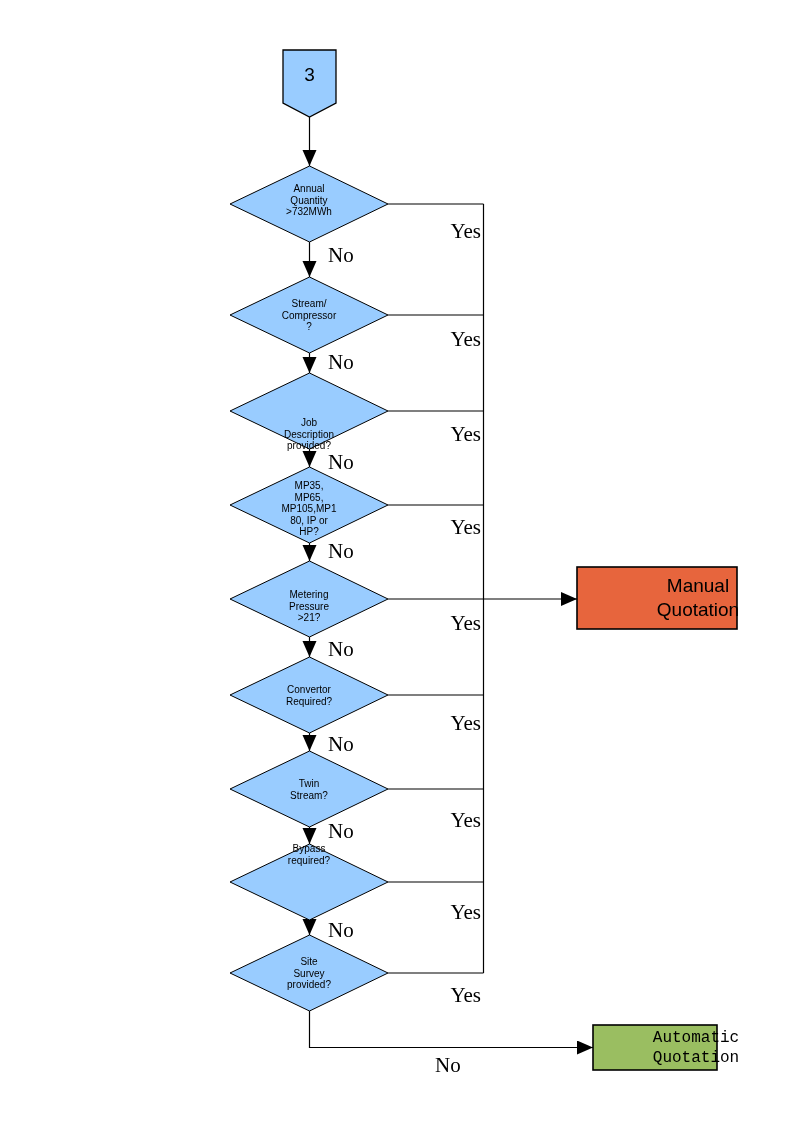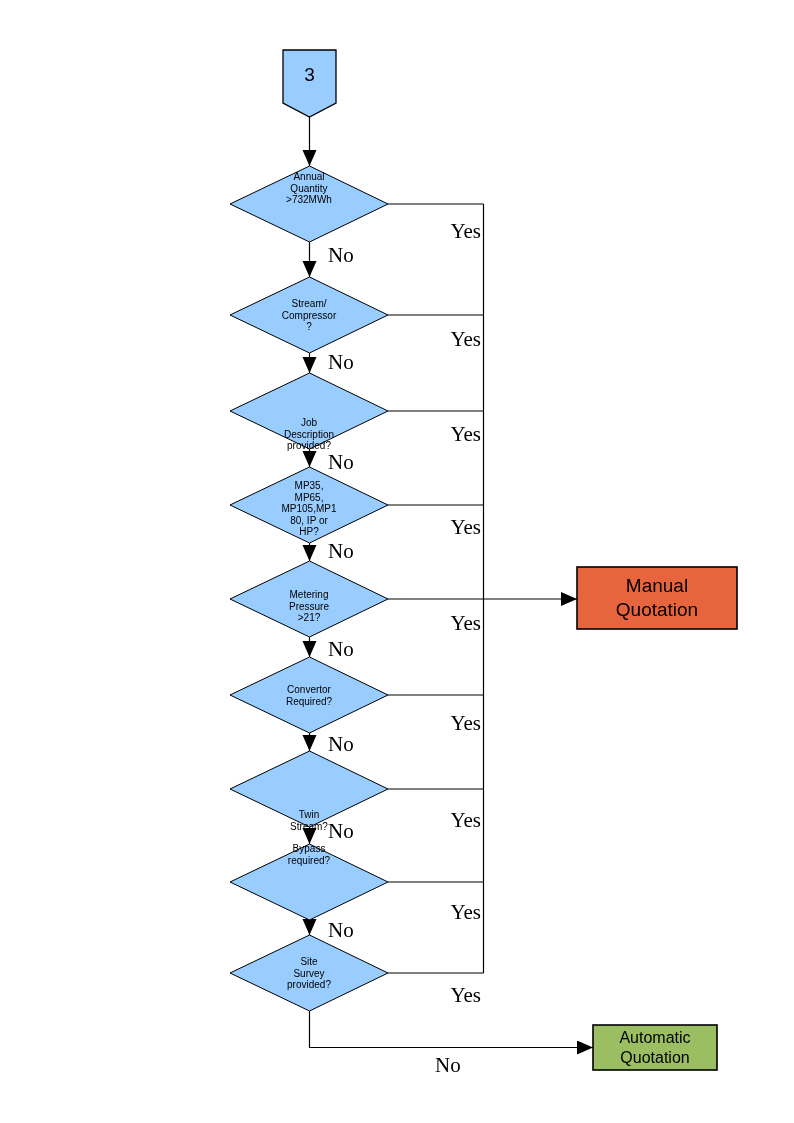--- a/index.html
+++ b/index.html
@@ -22,24 +22,24 @@
     white-space:pre-line;
   }
   
   .branch{font-size:21px;line-height:21px;font-family:Liberation Serif, serif;}
   .yes{right:313px;text-align:right;}
   .no{left:328px;}
   .no-final{left:435px;}
   
   .boxlabel{
     display:flex;align-items:center;justify-content:center;
-    text-align:center;white-space:pre-line;
+    text-align:center;white-space:pre-line;margin-left:41px;
   }
   .manual-label{left:577px;top:567px;width:160px;height:62px;font-size:19px;line-height:24px;}
-  .auto-label{left:593px;top:1025px;width:124px;height:45px;font-size:16px;line-height:20px;}
+  .auto-label{left:593px;top:1025px;width:124px;height:45px;font-size:16px;line-height:20px;font-family:Liberation Mono, monospace;}
   .pent-label{
     left:283px;top:50px;width:53px;height:50px;
     display:flex;align-items:center;justify-content:center;
     font-size:19px;
   }
   .edge{stroke:#000000;stroke-width:1.2;fill:none;}
   .shape{stroke:#000000;}
   .diamond{stroke-width:1;}
   .pent{stroke-width:1.3;}
   .outcome{stroke-width:1.6;}
@@ -92,40 +92,40 @@
     <polygon class="shape diamond" points="230,789 309.5,751 388,789 309.5,827" fill="#99CCFF"></polygon>
     <polygon class="shape diamond" points="230,882 309.5,844 388,882 309.5,920" fill="#99CCFF"></polygon>
     <polygon class="shape diamond" points="230,973 309.5,935 388,973 309.5,1011" fill="#99CCFF"></polygon>
 
     <rect class="shape outcome" x="577" y="567" width="160" height="62" fill="#E7653D"></rect>
     <rect class="shape outcome" x="593" y="1025" width="124" height="45" fill="#9ABE61"></rect>
   </svg>
 
   <div class="label pent-label">3</div>
 
-  <div class="label dlabel" style="top:188px">Annual
+  <div class="label dlabel" style="top:200px">Annual
 Quantity
 &gt;732MWh</div>
   <div class="label dlabel" style="top:315px">Stream/
 Compressor
 ?</div>
   <div class="label dlabel" style="top:434px">Job
 Description
 provided?</div>
   <div class="label dlabel" style="top:509px">MP35,
 MP65,
 MP105,MP1
 80, IP or
 HP?</div>
   <div class="label dlabel" style="top:606px">Metering
 Pressure
 &gt;21?</div>
   <div class="label dlabel" style="top:695px">Convertor
 Required?</div>
-  <div class="label dlabel" style="top:820px">Twin
+  <div class="label dlabel" style="top:789px">Twin
 Stream?</div>
   <div class="label dlabel" style="top:854px">Bypass
 required?</div>
   <div class="label dlabel" style="top:973px">Site
 Survey
 provided?</div>
 
   <div class="label branch yes" style="top:221px">Yes</div>
   <div class="label branch yes" style="top:329px">Yes</div>
   <div class="label branch yes" style="top:424px">Yes</div>

